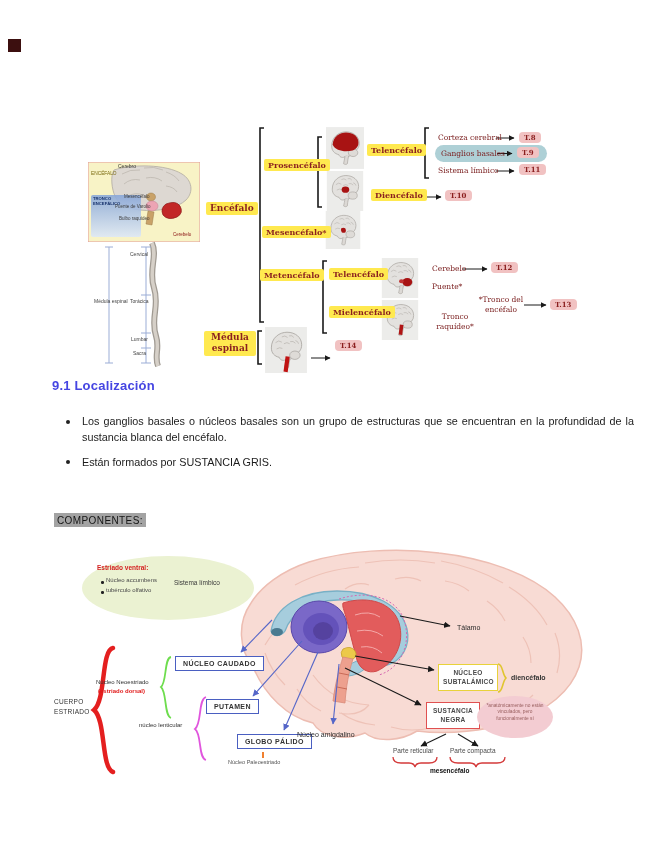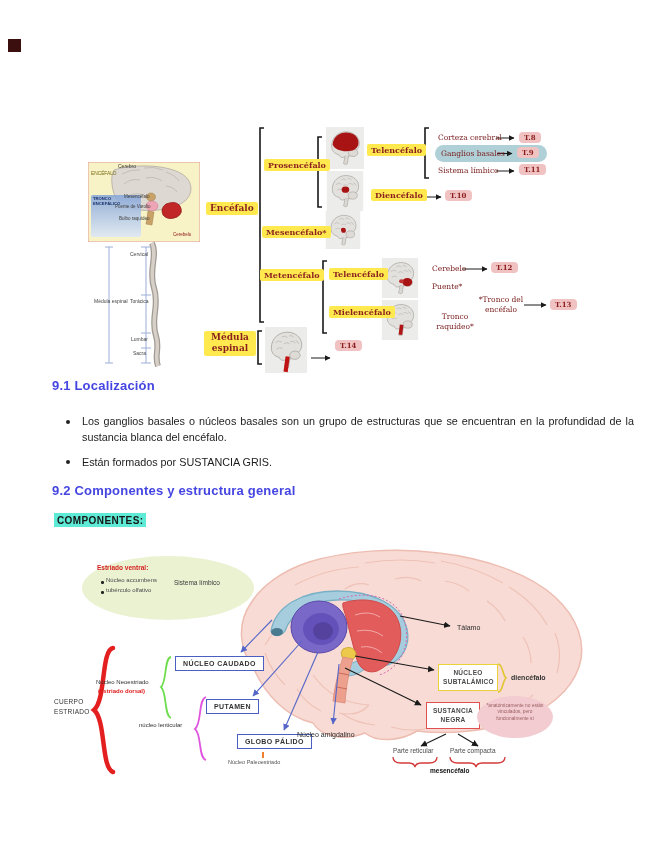--- a/index.html
+++ b/index.html
@@ -11,21 +11,21 @@
         font-size:8px;line-height:1.25;padding:1px 4px;border-radius:2px;text-align:center;white-space:nowrap}
   .ybox.wrap{white-space:normal}
   .leaf{font-size:7.5px;line-height:1.35;text-align:center;white-space:nowrap}
   .leaf.wrap{white-space:normal}
   .badge{background:#f1c2c2;color:#8b1f1f;font-family:"DejaVu Serif",serif;font-weight:700;
          font-size:7px;line-height:1;padding:2px 5px;border-radius:4px;white-space:nowrap}
   .pill{background:#aed0d6;border-radius:9px}
   .h-blue{color:#4545e2;font-weight:700;font-size:13px;letter-spacing:.2px;white-space:nowrap}
   .btext{font-size:10.8px;color:#1c1c1c;line-height:1.5;text-align:justify}
   .dot{width:4px;height:4px;border-radius:50%;background:#222}
-  .hl-orange{background:#5eead4;color:#151515;font-weight:700;font-size:10px;
+  .hl-orange{background:#a3a3a3;color:#151515;font-weight:400;font-size:10px;
              padding:1.5px 3px;letter-spacing:.4px;white-space:nowrap}
   .nbox{border:1.3px solid #4a5fc1;background:#fff;color:#333;font-size:7px;font-weight:700;
         letter-spacing:.4px;padding:3px 7px;text-align:center;white-space:nowrap}
   .obox{border:1.4px solid #e8d23a;background:#fff;color:#4a4a4a;font-size:6.5px;font-weight:700;
         padding:3px 4px;text-align:center;line-height:1.45;letter-spacing:.3px}
   .rbox{border:1.5px solid #e05050;background:#fff;color:#4a4a4a;font-size:6.5px;font-weight:700;
         padding:3px 5px;text-align:center;line-height:1.45;letter-spacing:.3px}
   .t7{font-size:7px;color:#2a2a2a;white-space:nowrap}
   .t65{font-size:6.5px;color:#333;white-space:nowrap}
   .t6{font-size:6px;color:#333;white-space:nowrap}
@@ -220,21 +220,20 @@
   <span class="abs badge" style="left:445px;top:190px">T.10</span>
   <span class="abs badge" style="left:491px;top:262px">T.12</span>
   <span class="abs badge" style="left:550px;top:299px">T.13</span>
   <span class="abs badge" style="left:335px;top:340px">T.14</span>
 
   <span class="abs h-blue" style="left:52px;top:378px">9.1 Localización</span>
   <div class="abs dot" style="left:66px;top:420px"></div>
   <div class="abs btext" style="left:82px;top:413px;width:552px">Los ganglios basales o núcleos basales son un grupo de estructuras que se encuentran en la profundidad de la sustancia blanca del encéfalo.</div>
   <div class="abs dot" style="left:66px;top:460px"></div>
   <div class="abs btext" style="left:82px;top:454px;width:552px">Están formados por SUSTANCIA GRIS.</div>
-  <span class="abs h-blue" style="left:52px;top:483px">9.2 Componentes y estructura general</span>
   <span class="abs hl-orange" style="left:54px;top:513px">COMPONENTES:</span>
 
   <div class="abs greenoval" style="left:82px;top:556px;width:172px;height:64px"></div>
   <span class="abs t65" style="left:97px;top:564px;color:#d41f1f;font-weight:bold">Estriado ventral:</span>
   <div class="abs dot" style="left:101px;top:581px;width:2.5px;height:2.5px"></div>
   <span class="abs t6" style="left:106px;top:577px;color:#4a4a4a">Núcleo accumbens</span>
   <div class="abs dot" style="left:101px;top:591px;width:2.5px;height:2.5px"></div>
   <span class="abs t6" style="left:106px;top:587px;color:#4a4a4a">tubérculo olfativo</span>
   <span class="abs t65" style="left:174px;top:579px;color:#3a3a3a">Sistema límbico</span>
 

